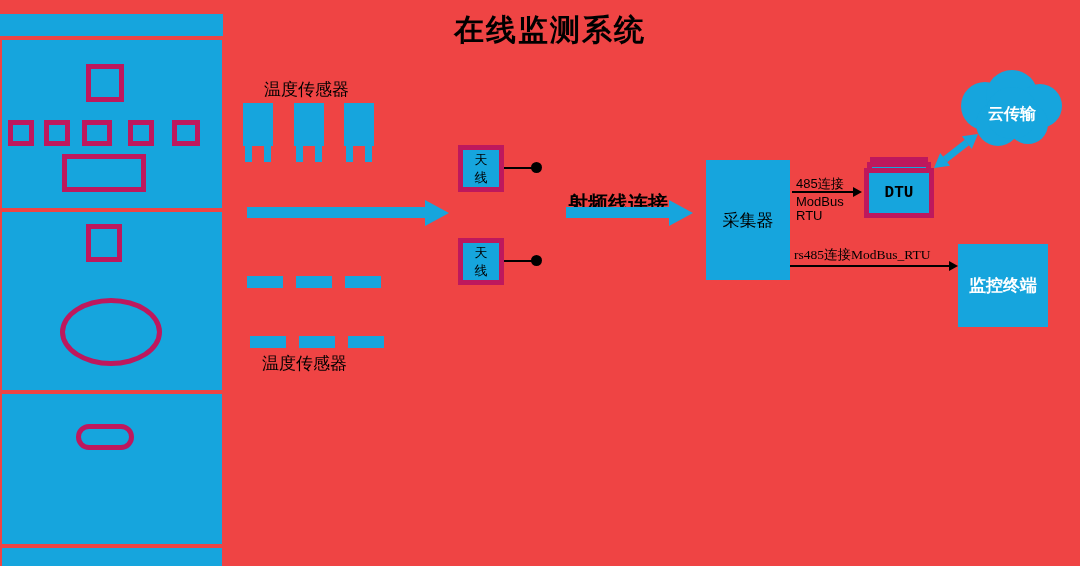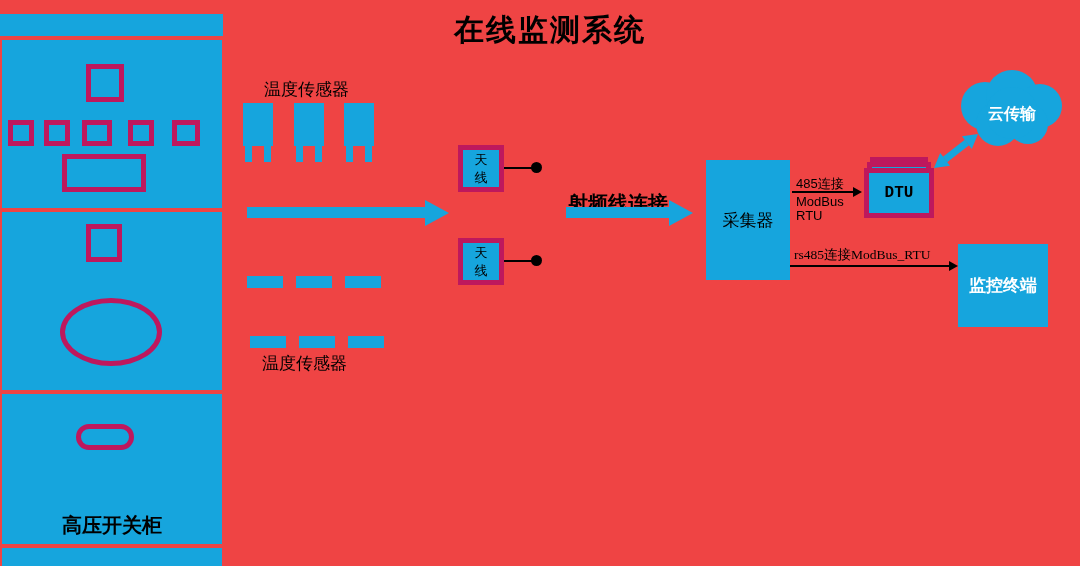--- a/index.html
+++ b/index.html
@@ -33,21 +33,20 @@
   <div class="abs outline" style="left:44px;top:120px;width:26px;height:26px;"></div>
   <div class="abs outline" style="left:82px;top:120px;width:30px;height:26px;"></div>
   <div class="abs outline" style="left:128px;top:120px;width:26px;height:26px;"></div>
   <div class="abs outline" style="left:172px;top:120px;width:28px;height:26px;"></div>
   <div class="abs outline" style="left:62px;top:154px;width:84px;height:38px;"></div>
   <div class="abs cyan" style="left:2px;top:212px;width:220px;height:178px;"></div>
   <div class="abs outline" style="left:86px;top:224px;width:36px;height:38px;"></div>
   <div class="abs outline" style="left:60px;top:298px;width:102px;height:68px;border-radius:50%;"></div>
   <div class="abs cyan" style="left:2px;top:394px;width:220px;height:150px;"></div>
   <div class="abs outline" style="left:76px;top:424px;width:58px;height:26px;border-radius:13px;"></div>
-  <div class="abs" style="left:2px;top:512px;width:220px;text-align:center;font-size:20px;font-weight:bold;">高压开关柜</div>
   <div class="abs cyan" style="left:2px;top:548px;width:220px;height:18px;"></div>
 
   <div class="abs" style="left:264px;top:78px;font-size:17px;">温度传感器</div>
   <div class="abs cyan" style="left:243px;top:103px;width:30px;height:43px;"></div>
   <div class="abs cyan" style="left:245px;top:146px;width:7px;height:16px;"></div>
   <div class="abs cyan" style="left:264px;top:146px;width:7px;height:16px;"></div>
   <div class="abs cyan" style="left:294px;top:103px;width:30px;height:43px;"></div>
   <div class="abs cyan" style="left:296px;top:146px;width:7px;height:16px;"></div>
   <div class="abs cyan" style="left:315px;top:146px;width:7px;height:16px;"></div>
   <div class="abs cyan" style="left:344px;top:103px;width:30px;height:43px;"></div>

